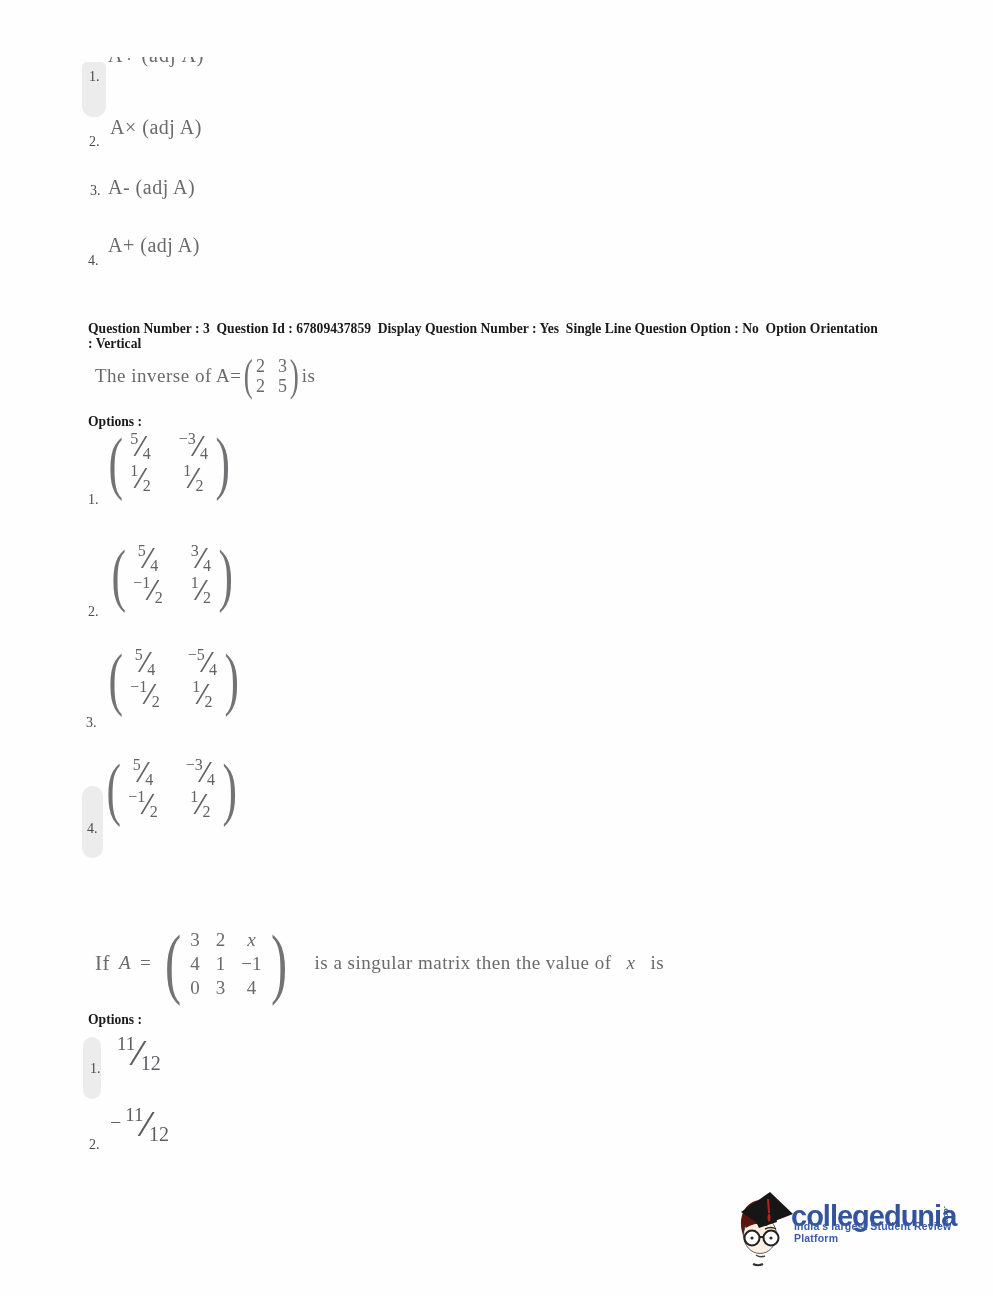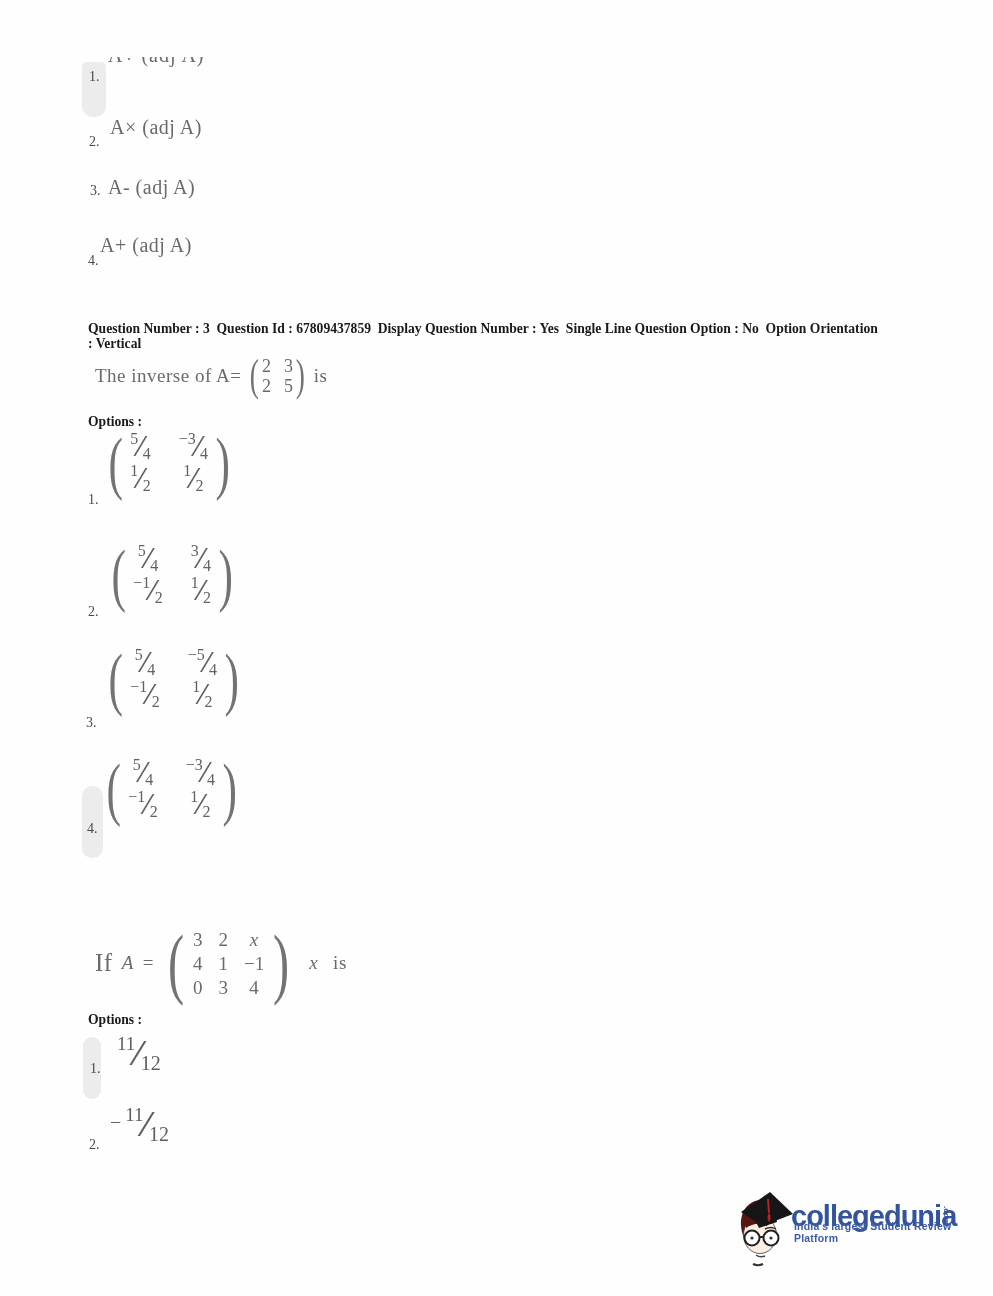--- a/index.html
+++ b/index.html
@@ -8,21 +8,21 @@
 
   
   .qheader{position:absolute;width:792px;font-weight:700;font-size:13.6px;line-height:15px;
            color:#1a1a1a;white-space:pre-wrap;font-family:"Liberation Serif",serif;}
   .opthead{position:absolute;font-weight:700;font-size:13.6px;color:#1a1a1a;}
   .optlabel{position:absolute;font-size:14px;color:#4a4a4a;}
   .mathtxt{font-family:"Liberation Serif",serif;font-size:20px;color:#6a6a6c;letter-spacing:.5px;}
   .abs{position:absolute;}
 
   
-  .promptrow{position:absolute;display:flex;align-items:center;gap:6px;}
+  .promptrow{position:absolute;display:flex;align-items:center;gap:0;}
   .mat{display:inline-flex;align-items:center;}
   .paren{display:inline-block;transform:scaleX(.62);line-height:.95;color:#737376;
          font-family:"Liberation Serif",serif;font-weight:400;}
   .p-sm{font-size:44px;}
   .p-md{font-size:70px;}
   .p-lg{font-size:78px;}
   .dgrid2{display:grid;grid-template-columns:auto auto;column-gap:13px;justify-items:center;
           font-size:18px;line-height:20px;color:#6a6a6c;}
   .dgrid3{display:grid;grid-template-columns:auto auto auto;column-gap:16px;row-gap:3px;
           justify-items:center;font-size:19px;line-height:21px;color:#6a6a6c;padding:0 4px;}
@@ -64,21 +64,21 @@
   <div class="clipbox" style="left:108px;top:57px;width:150px;height:13px">
     <span class="mathtxt clipinner">A÷ (adj A)</span>
   </div>
 
   <div class="abs mathtxt" style="left:110px;top:116px">A× (adj A)</div>
   <div class="optlabel" style="left:89px;top:134px">2.</div>
 
   <div class="abs mathtxt" style="left:108px;top:176px">A- (adj A)</div>
   <div class="optlabel" style="left:90px;top:183px">3.</div>
 
-  <div class="abs mathtxt" style="left:100px;top:234px">A+ (adj A)</div>
+  <div class="abs mathtxt" style="left:108px;top:234px">A+ (adj A)</div>
   <div class="optlabel" style="left:88px;top:253px">4.</div>
 
   <div class="qheader" style="left:88px;top:321px">Question Number : 3  Question Id : 67809437859  Display Question Number : Yes  Single Line Question Option : No  Option Orientation : Vertical</div>
 
   <div class="promptrow" style="left:95px;top:354px;height:44px">
     <span class="mathtxt" style="font-size:19px">The inverse of A=</span>
     <span class="mat">
       <span class="paren p-sm">(</span>
       <span class="dgrid2">
         <span>2</span>
@@ -201,38 +201,39 @@
           <span class="fsl">⁄</span>
           <span class="fd">2</span>
         </span>
     </span>
     <span class="paren p-md">)</span>
   </div>
   <div class="optlabel" style="left:87px;top:821px">4.</div>
 
 
   <div class="promptrow" style="left:95px;top:927px;height:72px;gap:9px">
-    <span class="mathtxt" style="font-size:25px">If</span>
+    <span class="mathtxt" style="font-size:21px">If</span>
     <span class="mathtxt it" style="font-size:19px">A</span>
     <span class="mathtxt" style="font-size:19px">=</span>
     <span class="mat">
       <span class="paren p-lg">(</span>
       <span class="dgrid3">
         <span>3</span>
         <span>2</span>
         <span class="it">x</span>
         <span>4</span>
         <span>1</span>
         <span>−1</span>
         <span>0</span>
         <span>3</span>
         <span>4</span>
       </span>
       <span class="paren p-lg">)</span>
     </span>
+    <span class="mathtxt" style="font-size:19px;margin-left:14px">is a singular matrix then the value of</span>
     <span class="mathtxt it" style="font-size:19px;margin:0 6px">x</span>
     <span class="mathtxt" style="font-size:19px">is</span>
   </div>
 
   <div class="opthead" style="left:88px;top:1012px">Options :</div>
 
   <div class="pill" style="left:83px;top:1037px;width:18px;height:62px;border-radius:9px"></div>
   <div class="abs nfrac bigfrac" style="left:113px;top:1034px;height:40px">
     <span class="minus"></span>
       <span class="fn">11</span>

